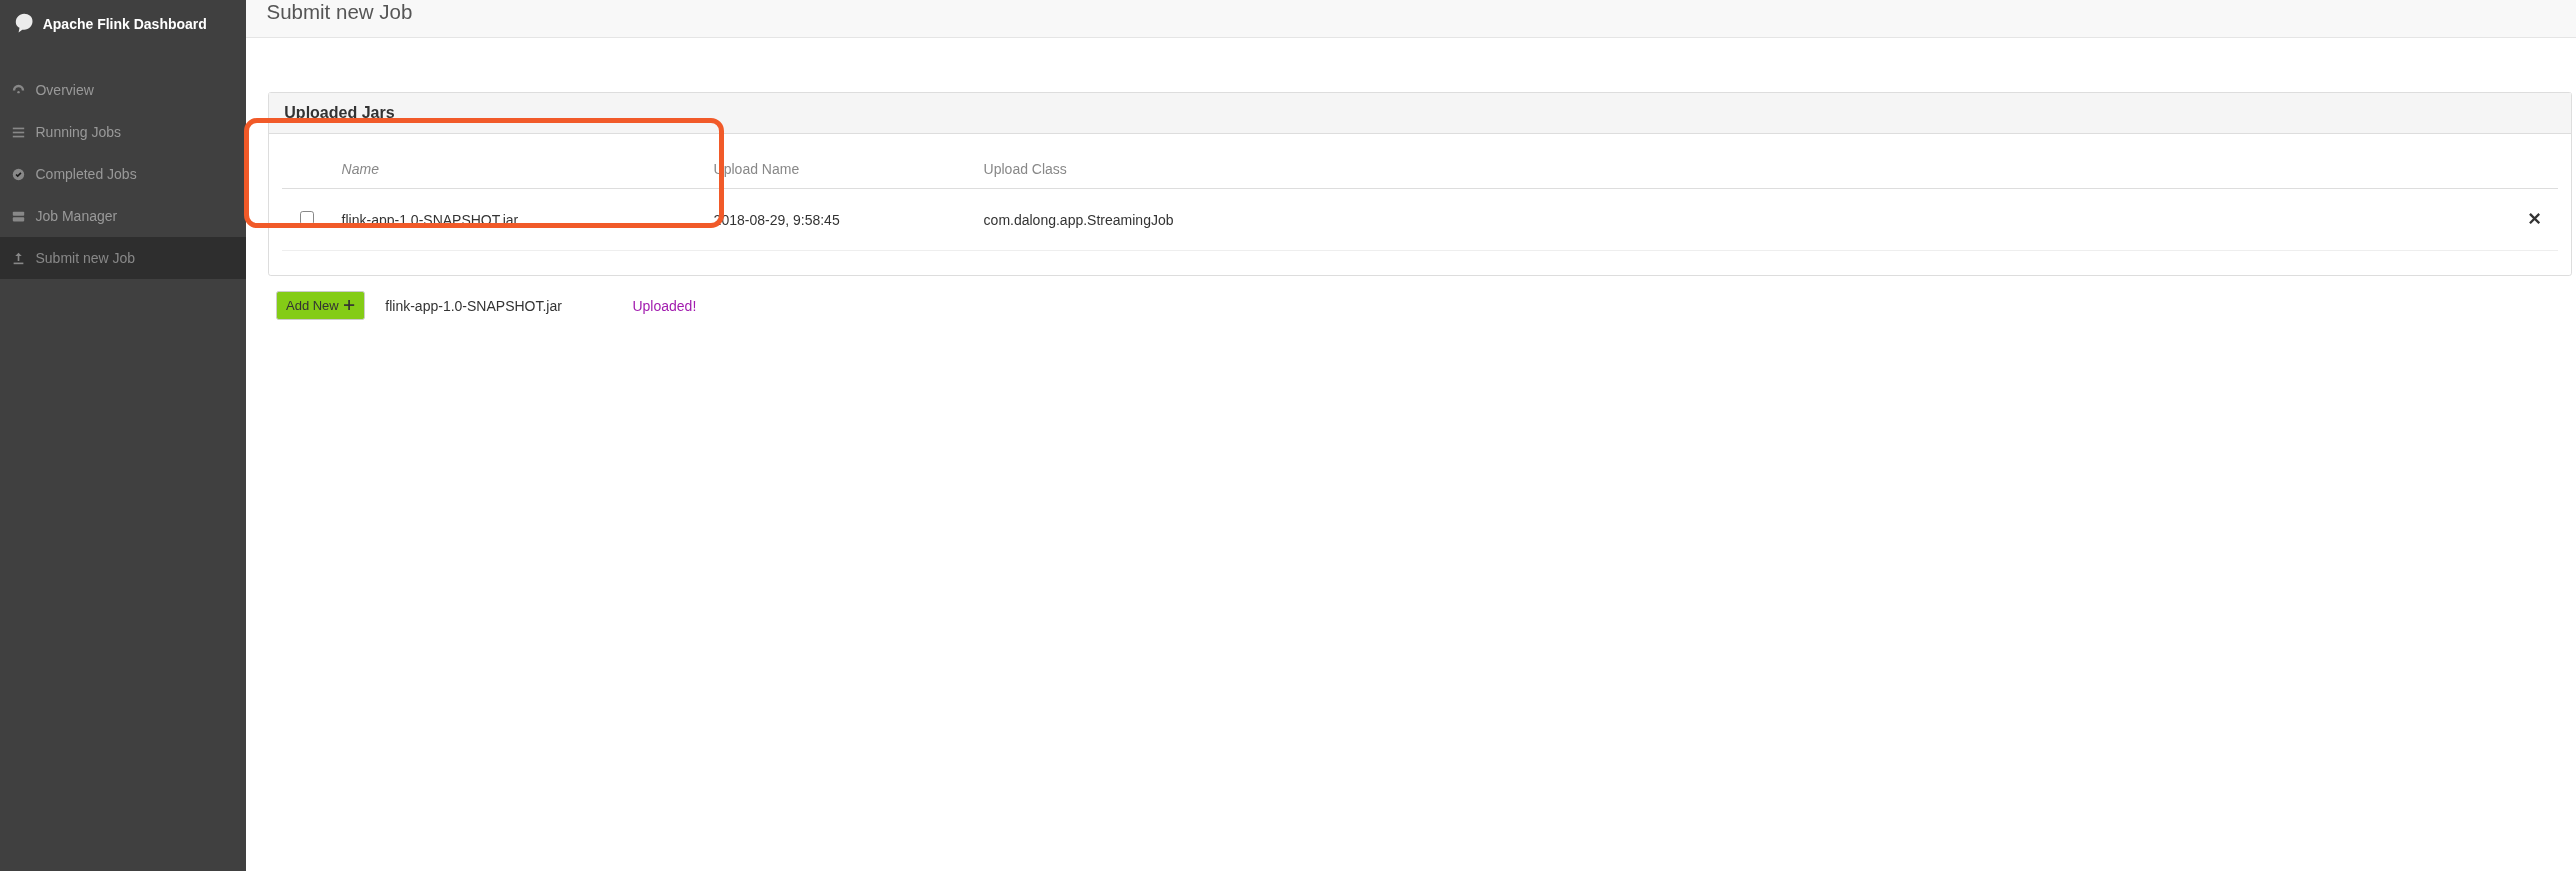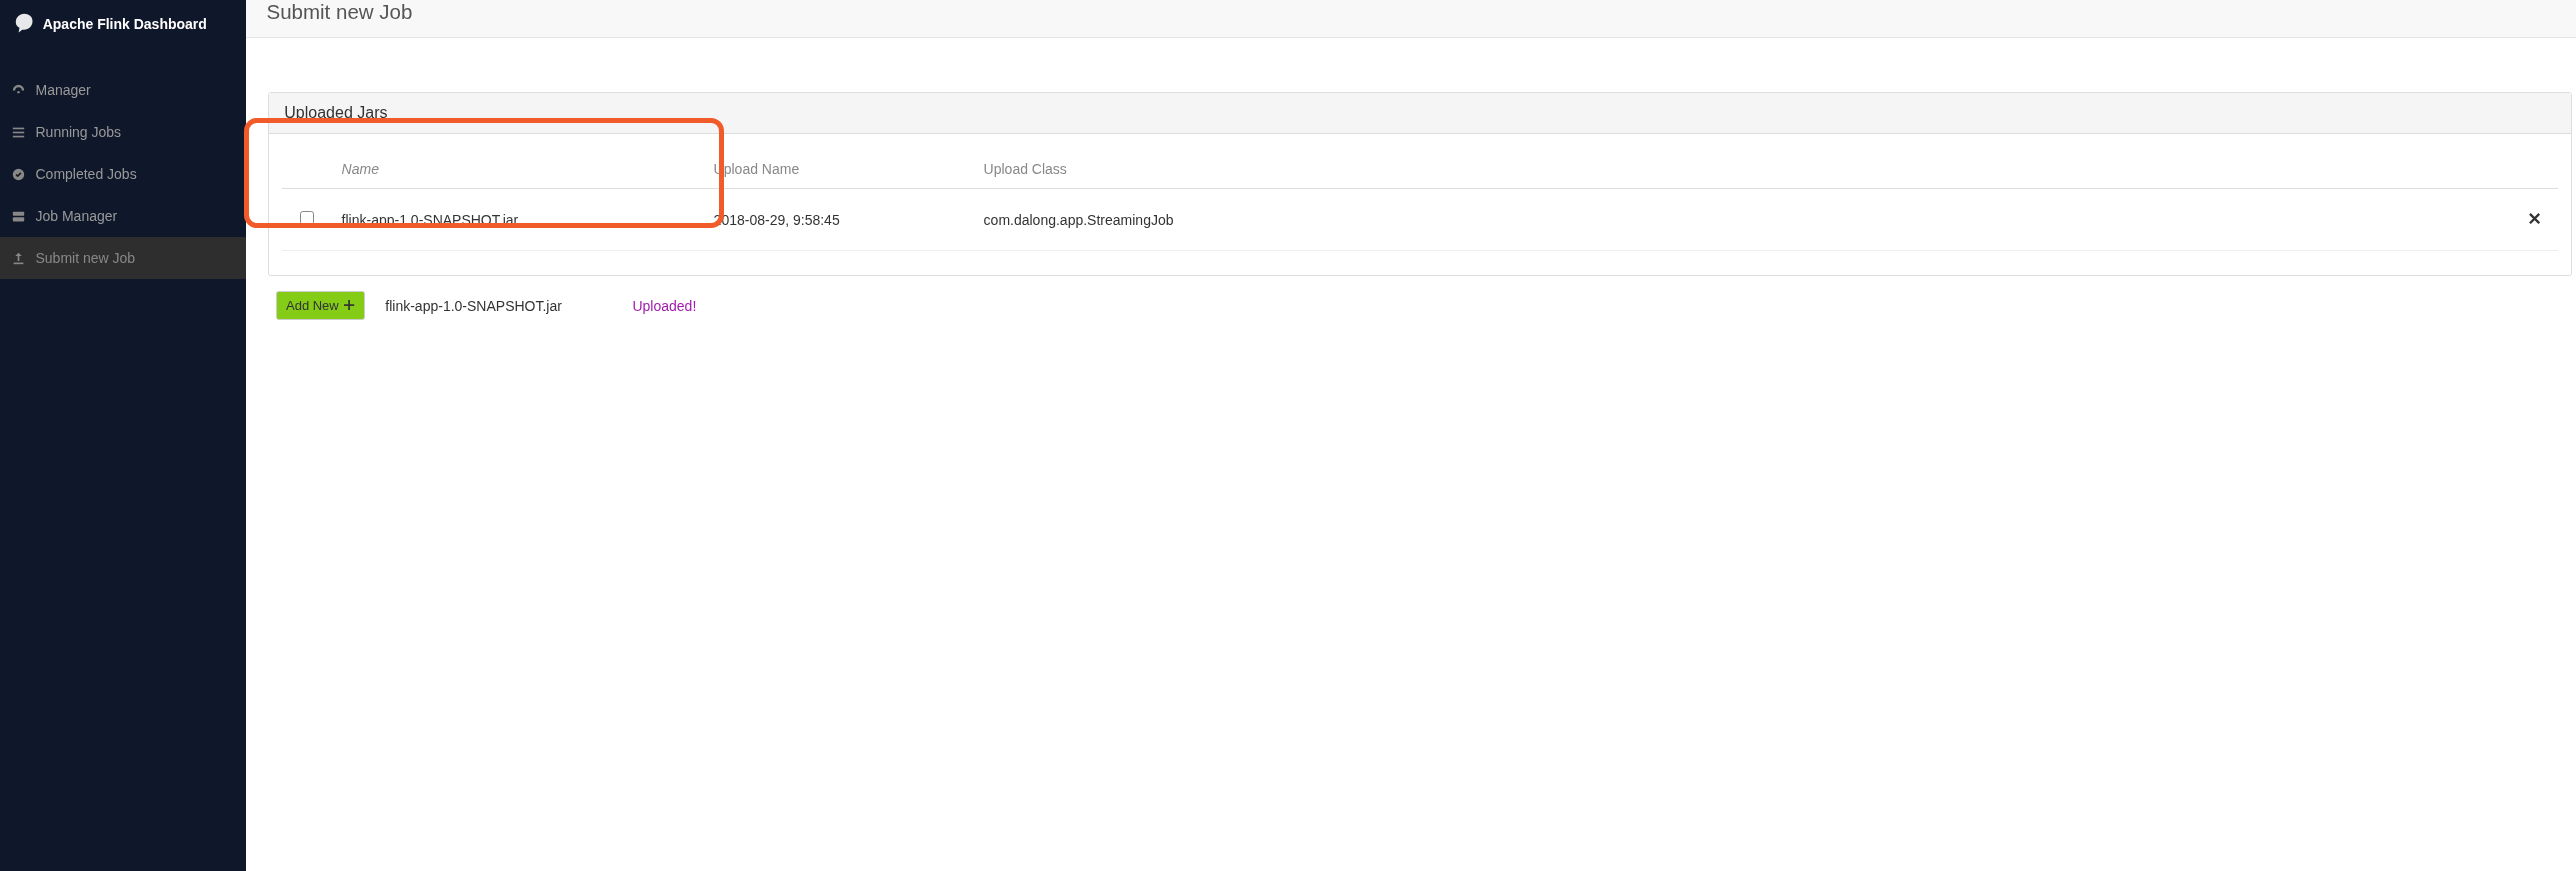--- a/index.html
+++ b/index.html
@@ -9,21 +9,21 @@
     }
     body {
       font-family: -apple-system, BlinkMacSystemFont, "Segoe UI", Helvetica, Arial, sans-serif;
       background: #fff;
       display: flex;
       min-height: 100vh;
       font-size: 14px;
     }
     .sidebar {
       width: 246px;
-      background: #0f172a;
+      background: #404040;
       flex-shrink: 0;
       display: flex;
       flex-direction: column;
     }
     .sidebar-header {
       display: flex;
       align-items: center;
       padding: 0 13px;
       height: 47px;
       color: #fff;
@@ -88,21 +88,21 @@
     .panel {
       border: 0.9px solid #ddd;
       border-radius: 2.8px;
       background: #fff;
     }
     .panel-header {
       background: #f5f5f5;
       border-bottom: 0.9px solid #ddd;
       padding: 11.2px 15px;
       font-size: 16px;
-      font-weight: 400;
+      font-weight: 700;
       color: #333;
     }
     .panel-body {
       padding: 17px 13px 24px 13px;
     }
     .table {
       width: 100%;
       border-collapse: collapse;
     }
     .table th {
@@ -202,21 +202,21 @@
     <span>Apache Flink Dashboard</span>
   </div>
   <nav class="sidebar-nav">
     <div class="sidebar-item">
       <span class="nav-icon">
         <svg viewBox="0 0 16 16" width="13" height="13" fill="currentColor">
             <path d="M8 1a7 7 0 00-7 7h3a4 4 0 118 0h3a7 7 0 00-7-7z"></path>
             <circle cx="8" cy="10" r="1.5"></circle>
           </svg>
       </span>
-      <span>Manager</span>
+      <span>Overview</span>
     </div>
     <div class="sidebar-item">
       <span class="nav-icon">
         <svg viewBox="0 0 16 16" width="13" height="13" fill="currentColor">
             <rect x="1" y="2" width="14" height="2"></rect>
             <rect x="1" y="7" width="14" height="2"></rect>
             <rect x="1" y="12" width="14" height="2"></rect>
           </svg>
       </span>
       <span>Running Jobs</span>

